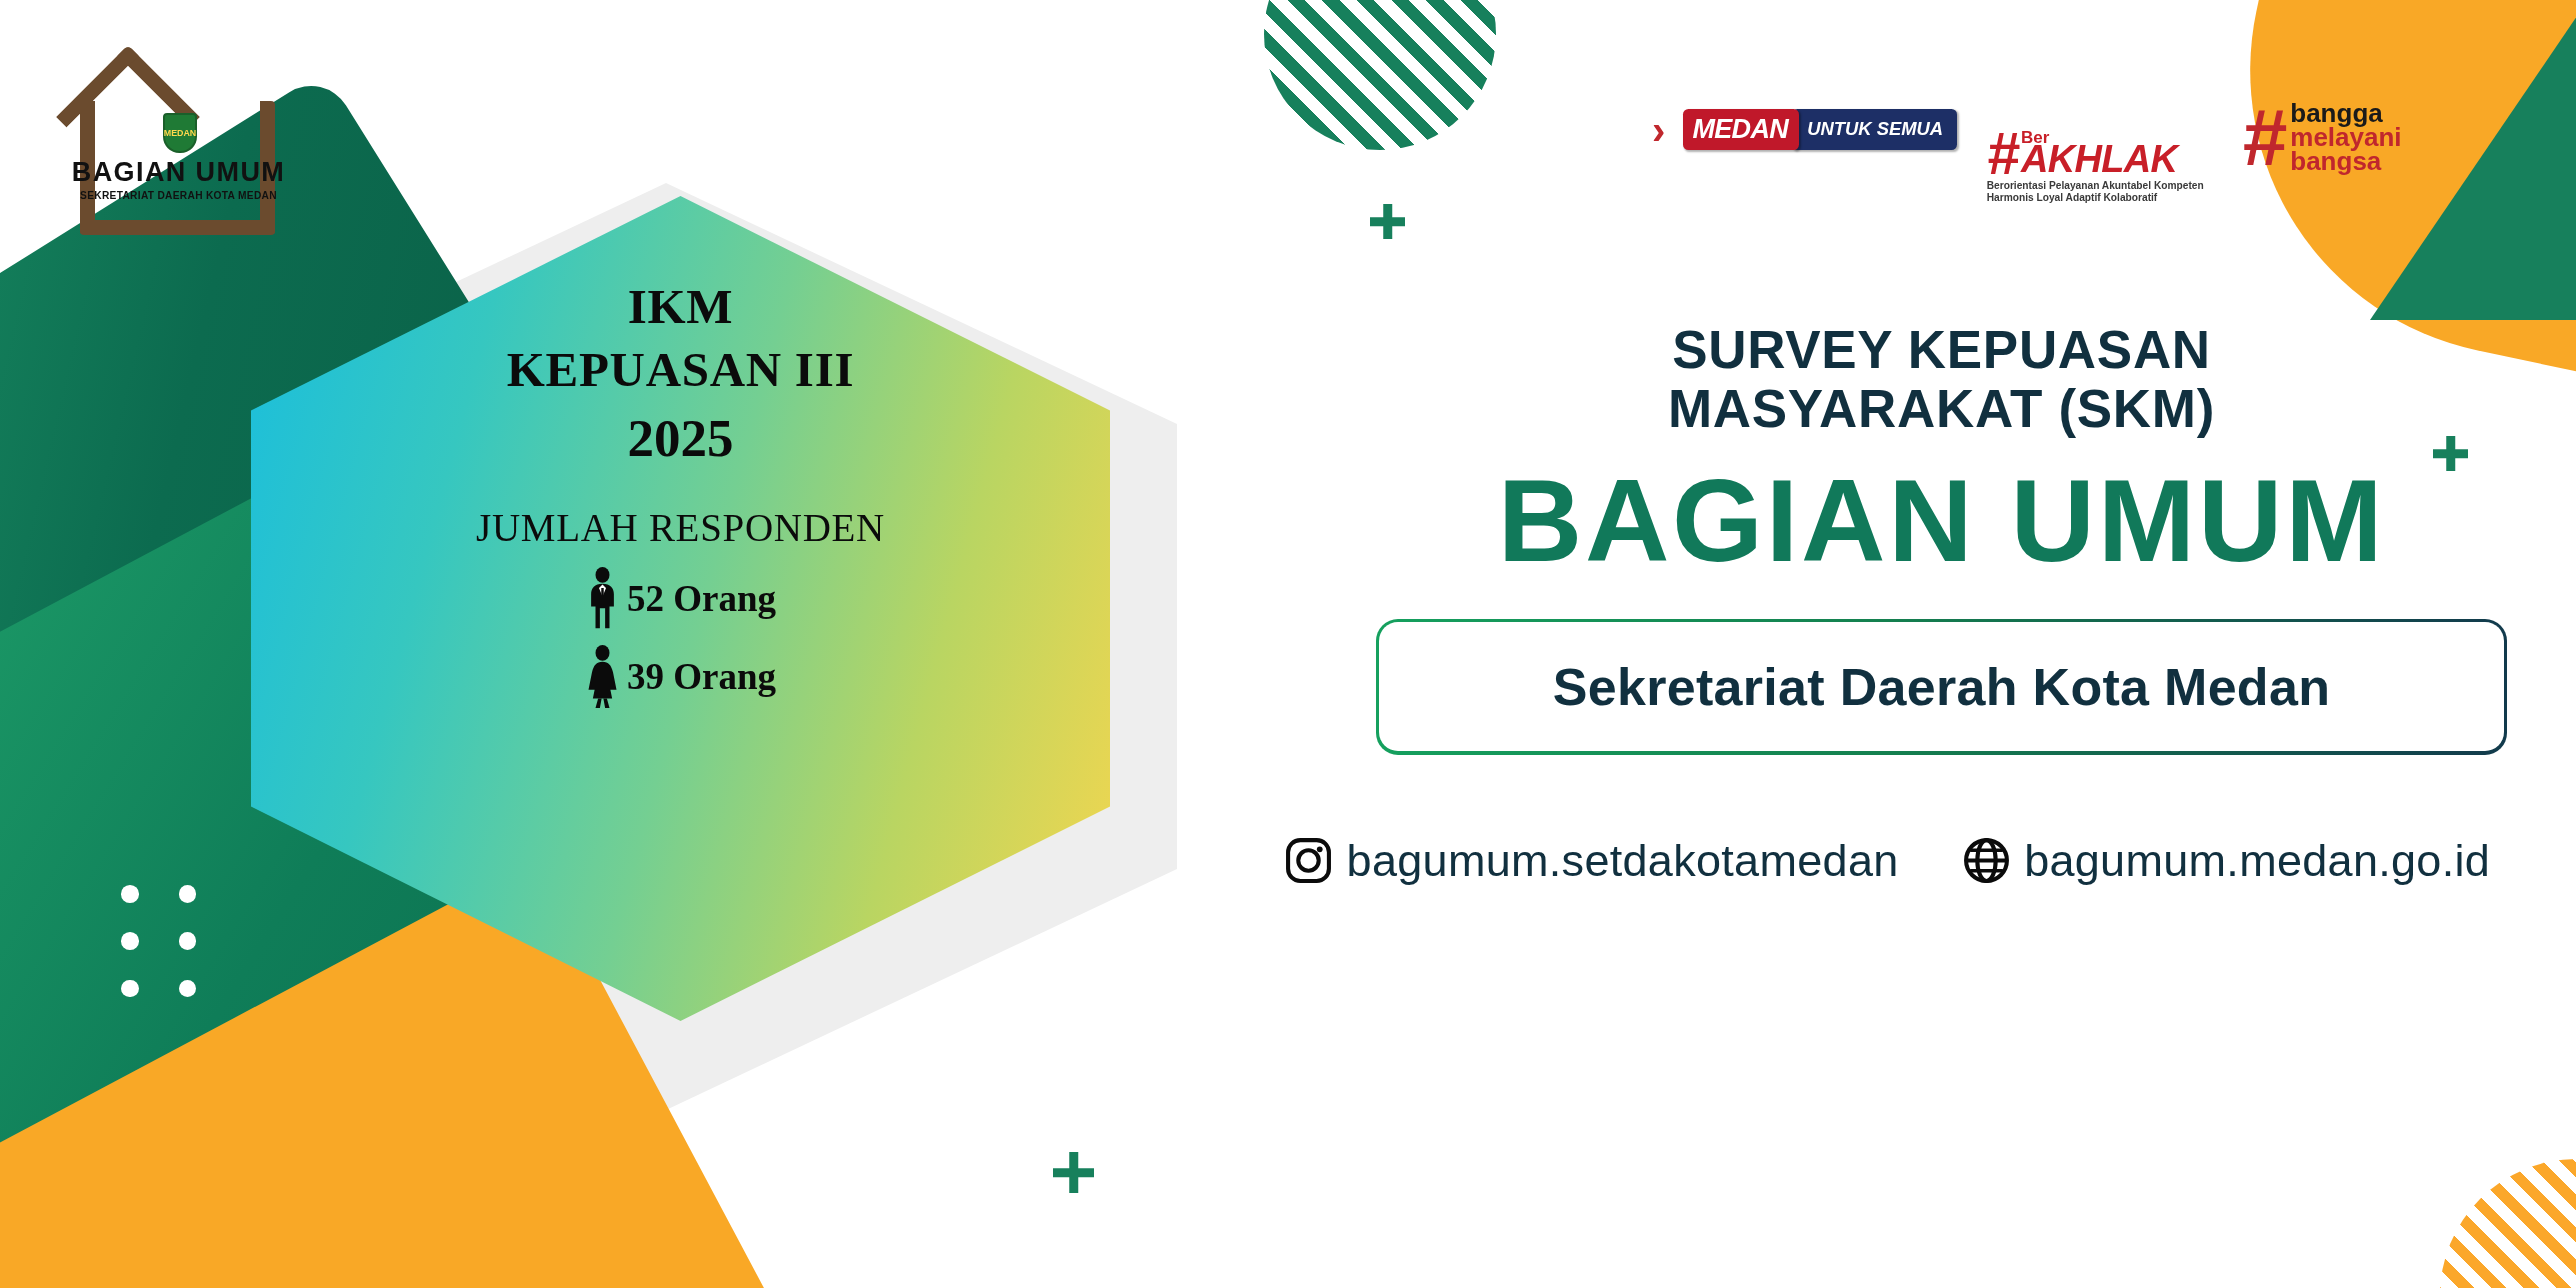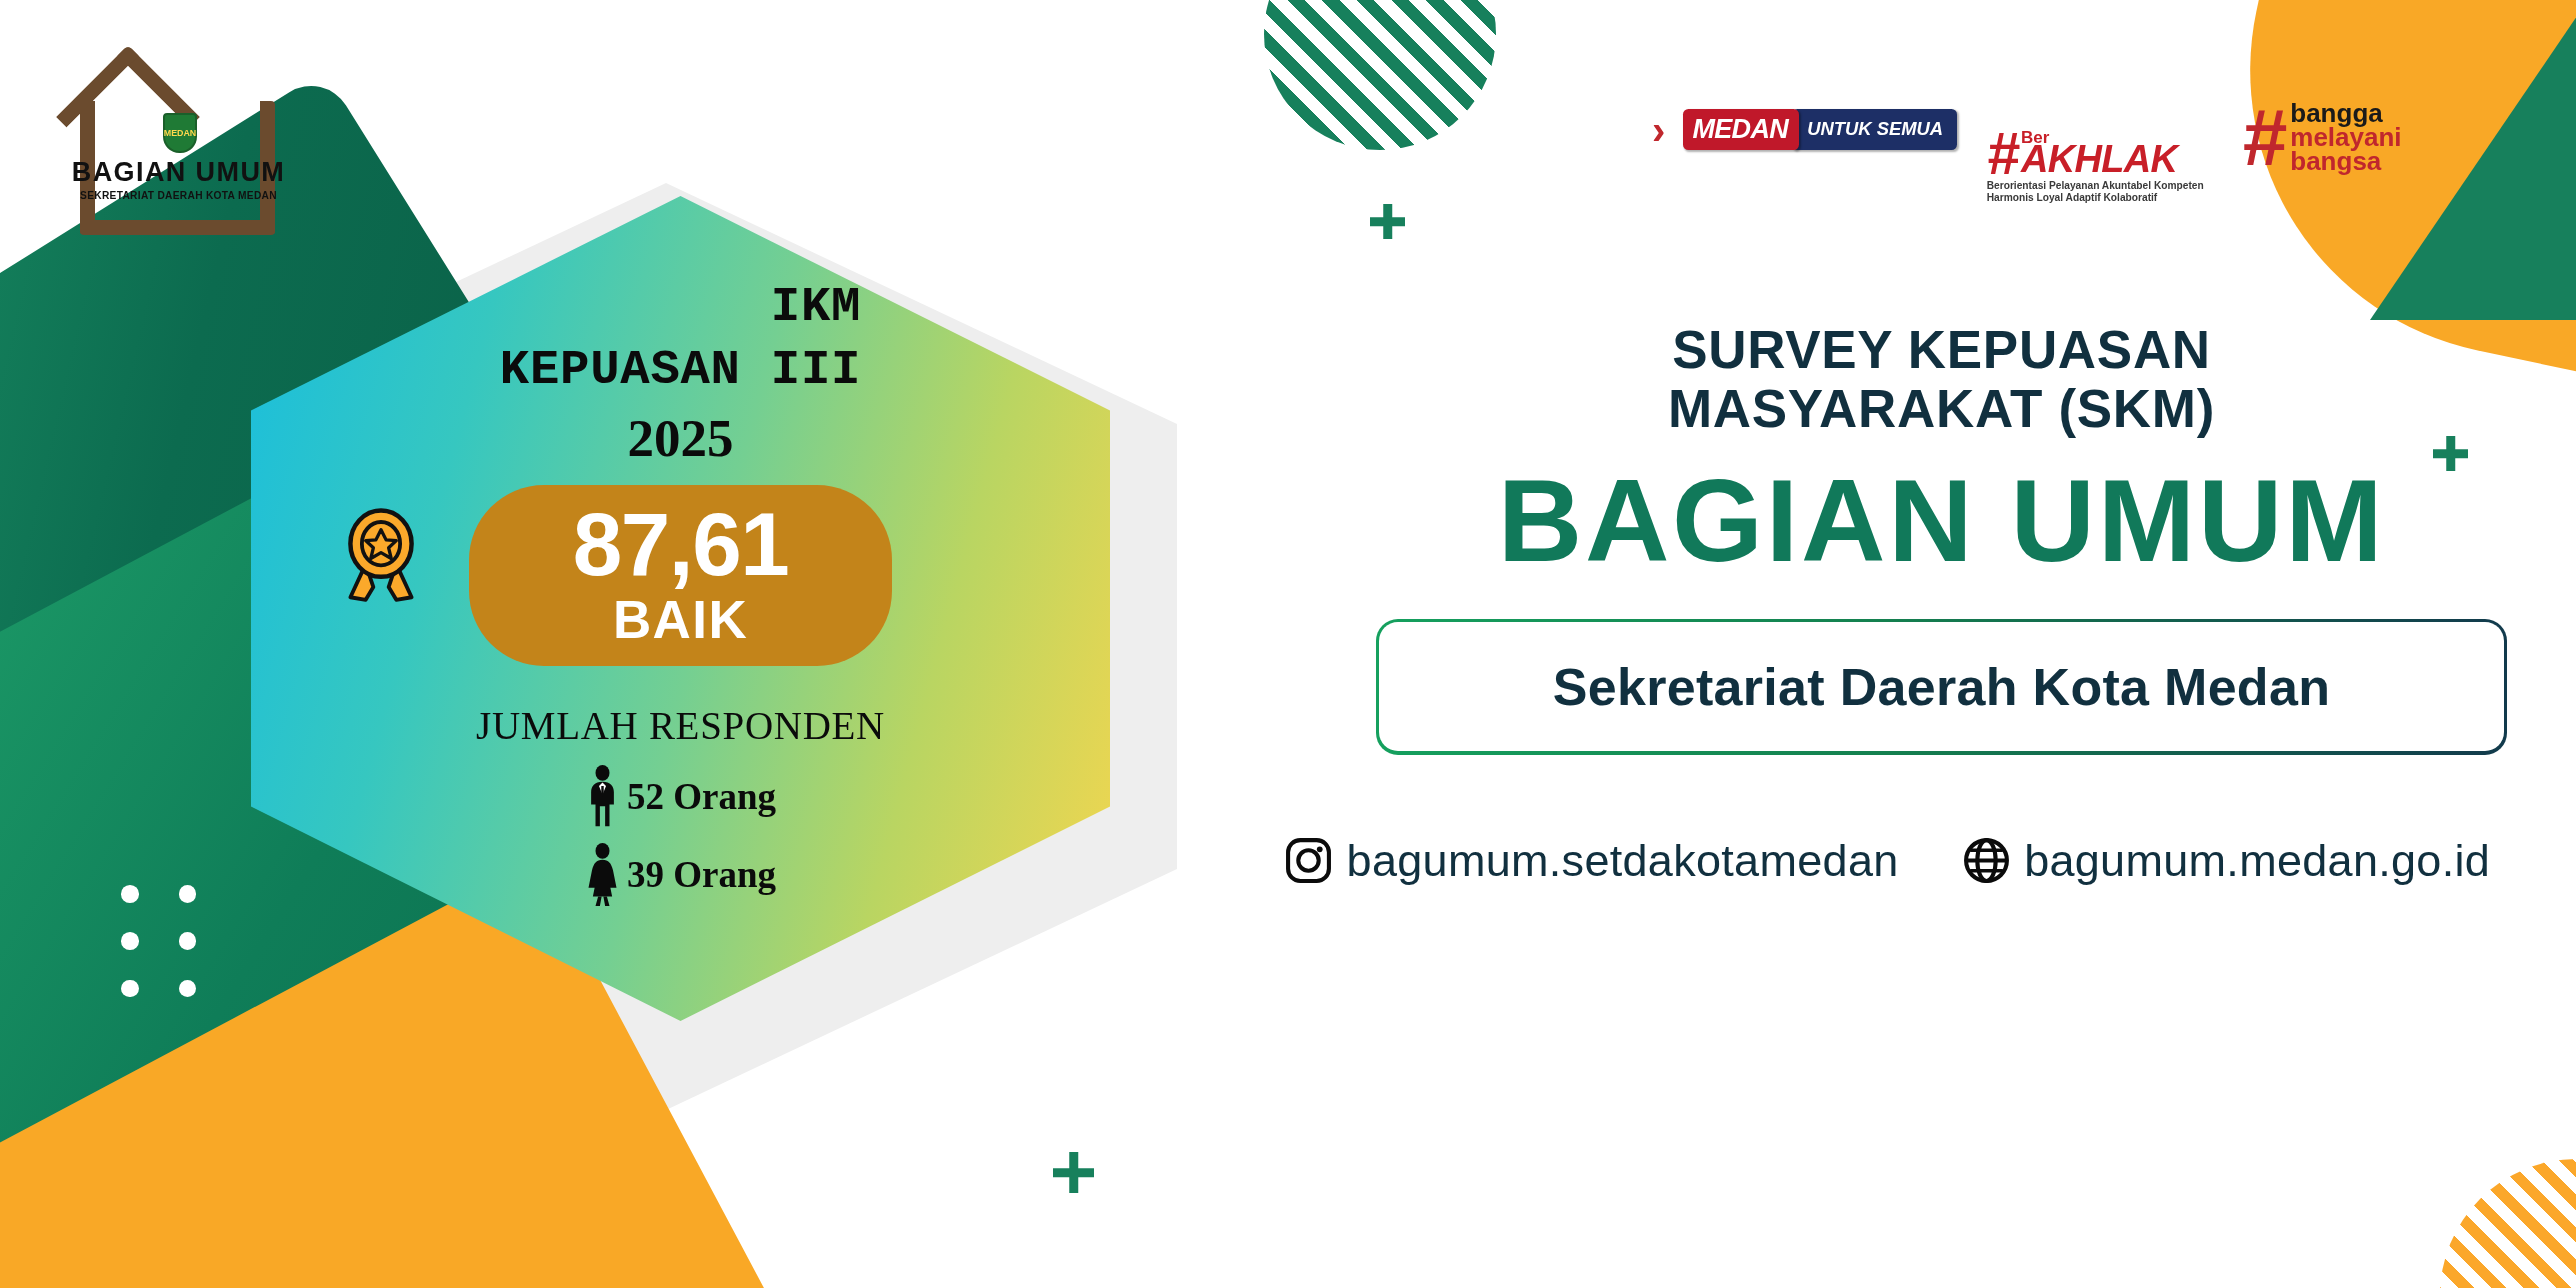--- a/index.html
+++ b/index.html
@@ -145,22 +145,22 @@
   }
 
   
   .hex-card{
     position:absolute; left:251px; top:196px; width:859px; height:825px;
     background:linear-gradient(105deg,#19bede 0%,#36c7c0 25%,#74cf92 52%,#b9d562 75%,#f5d64e 100%);
     clip-path:polygon(50% 0%, 100% 26%, 100% 74%, 50% 100%, 0% 74%, 0% 26%);
     display:flex; flex-direction:column; align-items:center;
   }
   .hex-title{
-    margin-top:80px; text-align:right; color:#0b0b0b;
-    font-family:Liberation Mono, monospace; font-weight:700;
+    margin-top:80px; text-align:center; color:#0b0b0b;
+    font-family:Liberation Serif, serif; font-weight:700;
     font-size:49px; line-height:1.28; letter-spacing:0.7px;
   }
   .hex-year{
     margin-top:6.8px; color:#0b0b0b; font-family:"Liberation Serif", serif;
     font-weight:700; font-size:53px;
   }
 
   .score-row{ position:relative; margin-top:16.4px; display:flex; align-items:center; }
   .ribbon{ position:absolute; left:-129px; top:23px; width:82px; height:102px; }
   .score-pill{
@@ -281,33 +281,20 @@
   </div>
 
   <div class="hex-card">
 
     <div class="hex-title">
       <div>IKM</div>
       <div>KEPUASAN III</div>
     </div>
     <div class="hex-year">2025</div>
 
-    <div class="score-row">
-      <svg class="ribbon" viewBox="0 0 64 80">
-        <path d="M20 44 L8 70 l12 2 6 -10 z" fill="#FBA92B" stroke="#111" stroke-width="3" stroke-linejoin="round"></path>
-        <path d="M44 44 L56 70 l-12 2 -6 -10 z" fill="#FBA92B" stroke="#111" stroke-width="3" stroke-linejoin="round"></path>
-        <ellipse cx="32" cy="28" rx="24" ry="26" fill="#FBA92B" stroke="#111" stroke-width="3.5"></ellipse>
-        <ellipse cx="32" cy="28" rx="15" ry="17" fill="none" stroke="#111" stroke-width="3"></ellipse>
-        <path d="M32 17 l4 8 8 .6 -6 5.6 2 8.4 -8 -4.6 -8 4.6 2 -8.4 -6 -5.6 8 -.6 z" fill="#FBA92B" stroke="#111" stroke-width="2.6" stroke-linejoin="round"></path>
-      </svg>
-      <div class="score-pill">
-        <span class="score-value">87,61</span>
-        <span class="score-label">BAIK</span>
-      </div>
-    </div>
 
     <div class="resp-title">JUMLAH RESPONDEN</div>
 
     <div class="resp-list">
       <div class="resp-row">
         <svg class="resp-icon" viewBox="0 0 40 72">
           <ellipse cx="20" cy="9" rx="8" ry="9" fill="#0b0b0b"></ellipse>
           <path d="M20 19 c-9 0 -13 5 -13 12 v14 h5 v25 h5 V47 h6 v23 h5 V45 h5 V31 c0 -7 -4 -12 -13 -12 z" fill="#0b0b0b"></path>
           <path d="M20 20 l-4 4 4 10 4 -10 z" fill="#ffffff"></path>
           <rect x="18.6" y="24" width="2.8" height="12" fill="#0b0b0b"></rect>

